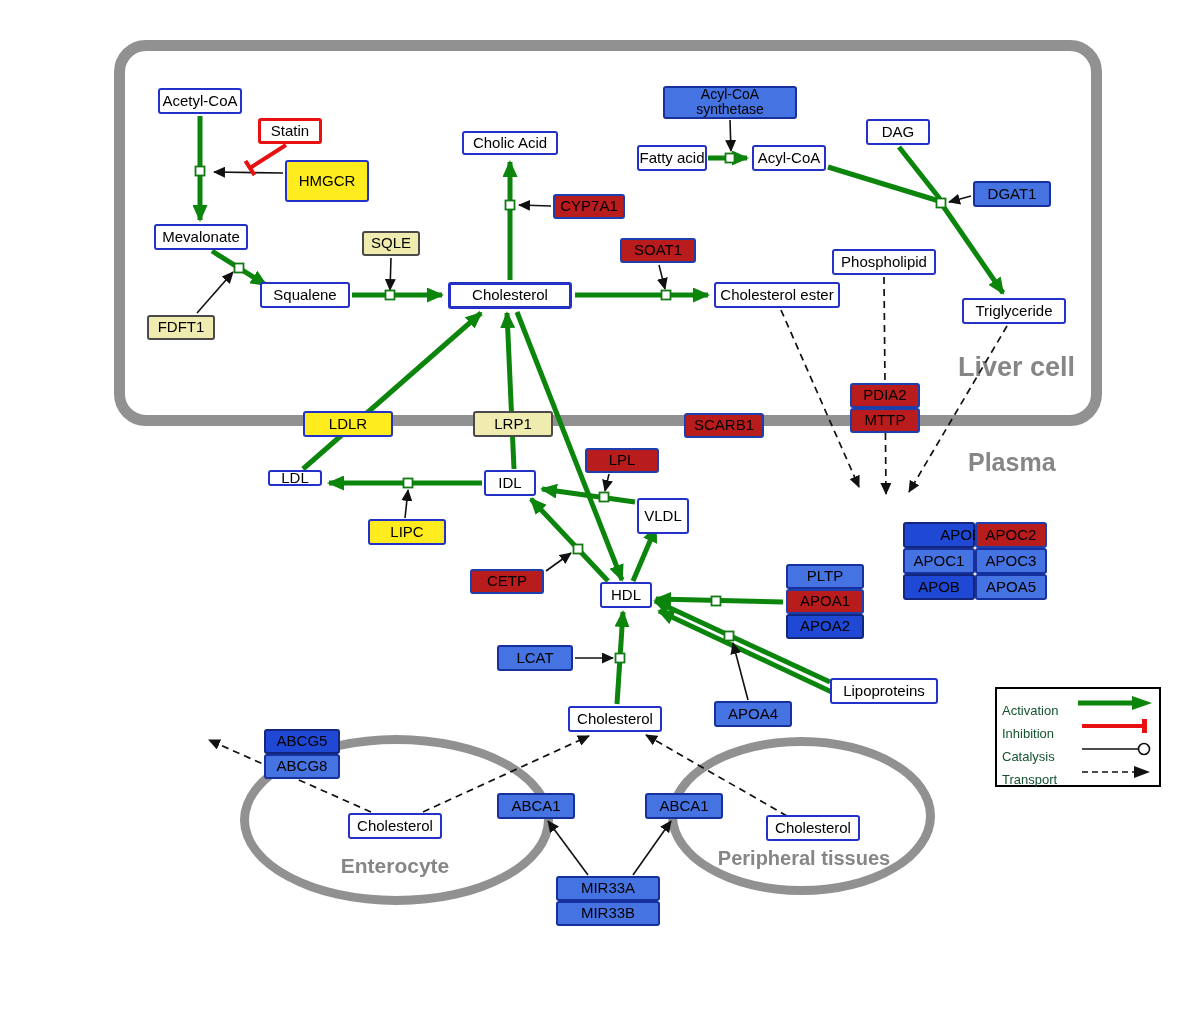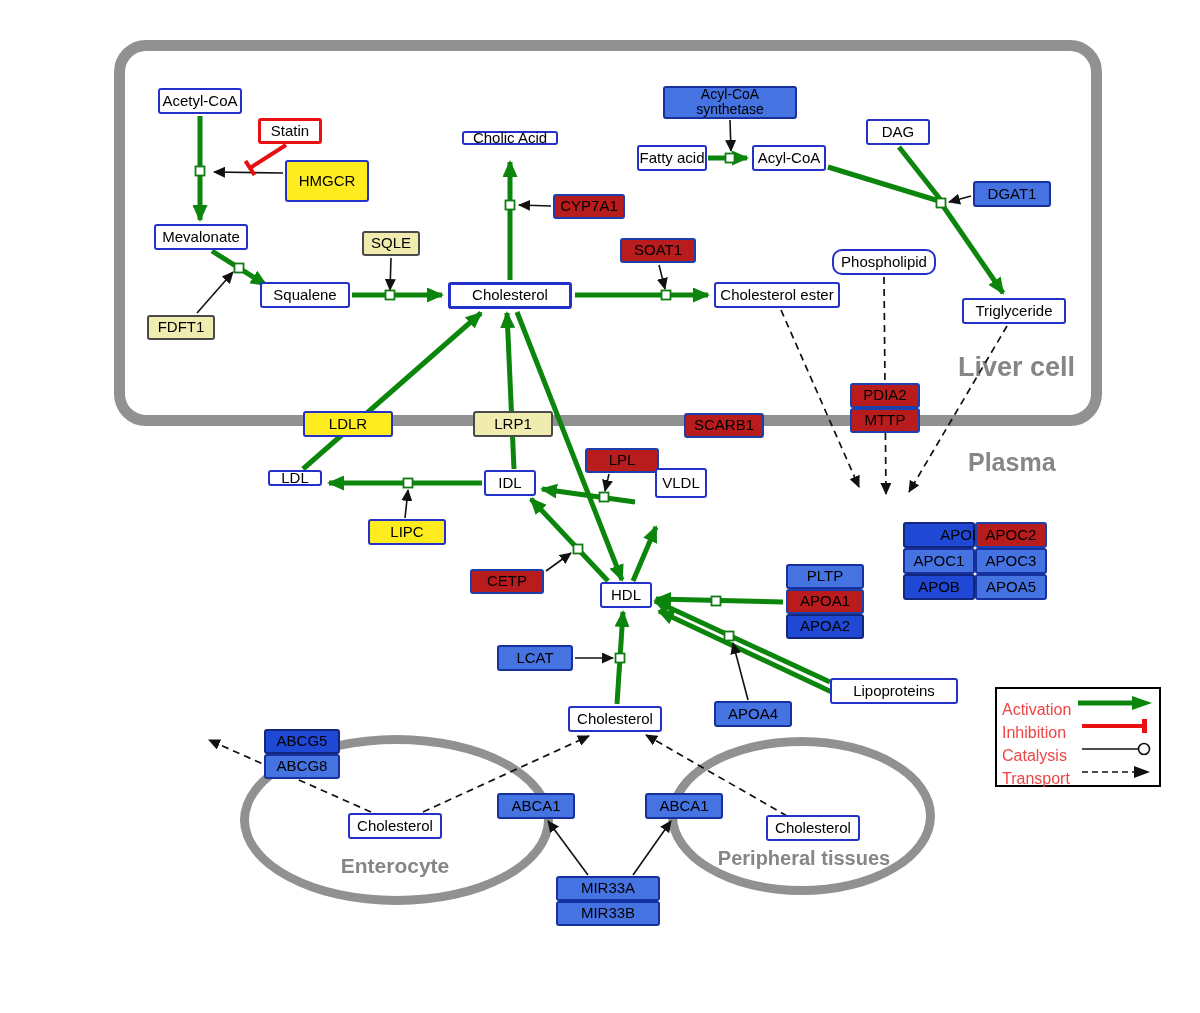--- a/index.html
+++ b/index.html
@@ -25,21 +25,21 @@
   #lbl-enterocyte{left:320px;top:854px;width:150px;text-align:center;font-size:21px;}
   #lbl-peripheral{left:698px;top:847px;width:212px;text-align:center;font-size:20px;}
   .e-activation{stroke:#0b850b;stroke-width:5;fill:none;}
   .e-catalysis{stroke:#111111;stroke-width:1.6;fill:none;}
   .e-inhibition{stroke:#e81010;stroke-width:4;fill:none;}
   .e-transport{stroke:#111111;stroke-width:1.7;fill:none;stroke-dasharray:7,5;}
   .legend{position:absolute;left:995px;top:687px;width:166px;height:100px;z-index:4;
     background:#fff;border:2px solid #000;box-sizing:border-box;display:flex;
     flex-direction:column;justify-content:space-around;padding:2px 5px;}
   .lg-row{display:flex;align-items:center;justify-content:space-between;height:22px;}
-  .lg-row span{font-size:16px;color:#ef4444;margin-top:15px;}
+  .lg-row span{font-size:13px;color:#14532d;margin-top:15px;}
 </style>
 </head>
 <body>
 
 <div id="canvas">
 
   <div class="compartment liver" style="left:114px;top:40px;width:988px;height:386px;"></div>
   <div class="compartment ellipse" style="left:240px;top:735px;width:313px;height:170px;"></div>
   <div class="compartment ellipse" style="left:668px;top:737px;width:267px;height:158px;"></div>
 
@@ -121,57 +121,57 @@
   </svg>
 
   <div id="nodes">
       <div class="node s-met" style="left: 158px; top: 88px; width: 84px; height: 26px;">Acetyl-CoA</div>
       <div class="node s-statin" style="left: 258px; top: 118px; width: 64px; height: 26px;">Statin</div>
       <div class="node s-yellow" style="left: 285px; top: 160px; width: 84px; height: 42px;">HMGCR</div>
       <div class="node s-met" style="left: 154px; top: 224px; width: 94px; height: 26px;">Mevalonate</div>
       <div class="node s-pale" style="left: 147px; top: 314.5px; width: 68px; height: 25px;">FDFT1</div>
       <div class="node s-met" style="left: 260px; top: 282px; width: 90px; height: 26px;">Squalene</div>
       <div class="node s-pale" style="left: 362px; top: 230.5px; width: 58px; height: 25px;">SQLE</div>
-      <div class="node s-met" style="left: 462px; top: 131px; width: 96px; height: 14px;">Cholic Acid</div>
+      <div class="node s-met" style="left: 462px; top: 131px; width: 96px; height: 24px;">Cholic Acid</div>
       <div class="node s-blue-light" style="left: 553px; top: 193.5px; width: 72px; height: 25px;">CYP7A1</div>
       <div class="node s-met" style="left: 448px; top: 281.5px; width: 124px; height: 27px; border-width: 3px;">Cholesterol</div>
       <div class="node s-blue-light" style="left: 620px; top: 237.5px; width: 76px; height: 25px;">SOAT1</div>
       <div class="node s-met" style="left: 714px; top: 282px; width: 126px; height: 26px;">Cholesterol ester</div>
       <div class="node s-blue-med" style="left: 663px; top: 85.5px; width: 134px; height: 33px; font-size: 14px;">Acyl-CoA
 synthetase</div>
       <div class="node s-met" style="left: 637px; top: 145px; width: 70px; height: 26px;">Fatty acid</div>
       <div class="node s-met" style="left: 752px; top: 145px; width: 74px; height: 26px;">Acyl-CoA</div>
       <div class="node s-met" style="left: 866px; top: 119px; width: 64px; height: 26px;">DAG</div>
       <div class="node s-blue-med" style="left: 973px; top: 181px; width: 78px; height: 26px;">DGAT1</div>
-      <div class="node s-met" style="left: 832px; top: 249px; width: 104px; height: 26px; border-radius: 10px;">Phospholipid</div>
+      <div class="node s-met" style="left: 832px; top: 249px; width: 104px; height: 26px;">Phospholipid</div>
       <div class="node s-met" style="left: 962px; top: 298px; width: 104px; height: 26px;">Triglyceride</div>
       <div class="node s-blue-light" style="left: 850px; top: 382.5px; width: 70px; height: 25px;">PDIA2</div>
       <div class="node s-blue-light" style="left: 850px; top: 407.5px; width: 70px; height: 25px;">MTTP</div>
       <div class="node s-yellow" style="left: 303px; top: 411px; width: 90px; height: 26px;">LDLR</div>
       <div class="node s-pale" style="left: 473px; top: 411px; width: 80px; height: 26px;">LRP1</div>
       <div class="node s-blue-light" style="left: 684px; top: 412.5px; width: 80px; height: 25px;">SCARB1</div>
       <div class="node s-met" style="left: 268px; top: 470px; width: 54px; height: 16px;">LDL</div>
       <div class="node s-yellow" style="left: 368px; top: 519px; width: 78px; height: 26px;">LIPC</div>
       <div class="node s-met" style="left: 484px; top: 470px; width: 52px; height: 26px;">IDL</div>
       <div class="node s-blue-light" style="left: 585px; top: 447.5px; width: 74px; height: 25px;">LPL</div>
-      <div class="node s-met" style="left: 637px; top: 468px; width: 52px; height: 30px; margin-left: 18px;">VLDL</div>
+      <div class="node s-met" style="left: 637px; top: 498px; width: 52px; height: 36px;">VLDL</div>
       <div class="node s-blue-light" style="left: 470px; top: 568.5px; width: 74px; height: 25px;">CETP</div>
       <div class="node s-met" style="left: 600px; top: 582px; width: 52px; height: 26px;">HDL</div>
       <div class="node s-blue-med" style="left: 786px; top: 563.5px; width: 78px; height: 25px;">PLTP</div>
       <div class="node s-blue-light" style="left: 786px; top: 588.5px; width: 78px; height: 25px;">APOA1</div>
       <div class="node s-blue-dark" style="left: 786px; top: 613.5px; width: 78px; height: 25px;">APOA2</div>
       <div class="node s-blue-dark" style="left: 903px; top: 522px; width: 72px; height: 26px; padding-left: 44px;">APOE</div>
       <div class="node s-blue-light" style="left: 975px; top: 522px; width: 72px; height: 26px;">APOC2</div>
       <div class="node s-blue-med" style="left: 903px; top: 548px; width: 72px; height: 26px;">APOC1</div>
       <div class="node s-blue-med" style="left: 975px; top: 548px; width: 72px; height: 26px;">APOC3</div>
       <div class="node s-blue-dark" style="left: 903px; top: 574px; width: 72px; height: 26px;">APOB</div>
       <div class="node s-blue-med" style="left: 975px; top: 574px; width: 72px; height: 26px;">APOA5</div>
       <div class="node s-blue-med" style="left: 497px; top: 645px; width: 76px; height: 26px;">LCAT</div>
       <div class="node s-blue-med" style="left: 714px; top: 701px; width: 78px; height: 26px;">APOA4</div>
-      <div class="node s-met" style="left: 830px; top: 678px; width: 128px; height: 26px;">Lipoproteins</div>
+      <div class="node s-met" style="left: 830px; top: 678px; width: 108px; height: 26px;">Lipoproteins</div>
       <div class="node s-met" style="left: 568px; top: 706px; width: 94px; height: 26px;">Cholesterol</div>
       <div class="node s-blue-dark" style="left: 264px; top: 728.5px; width: 76px; height: 25px;">ABCG5</div>
       <div class="node s-blue-med" style="left: 264px; top: 753.5px; width: 76px; height: 25px;">ABCG8</div>
       <div class="node s-met" style="left: 348px; top: 813px; width: 94px; height: 26px;">Cholesterol</div>
       <div class="node s-blue-med" style="left: 497px; top: 793px; width: 78px; height: 26px;">ABCA1</div>
       <div class="node s-blue-med" style="left: 645px; top: 793px; width: 78px; height: 26px;">ABCA1</div>
       <div class="node s-met" style="left: 766px; top: 815px; width: 94px; height: 26px;">Cholesterol</div>
       <div class="node s-blue-med" style="left: 556px; top: 875.5px; width: 104px; height: 25px;">MIR33A</div>
       <div class="node s-blue-med" style="left: 556px; top: 900.5px; width: 104px; height: 25px;">MIR33B</div>
     </div>

